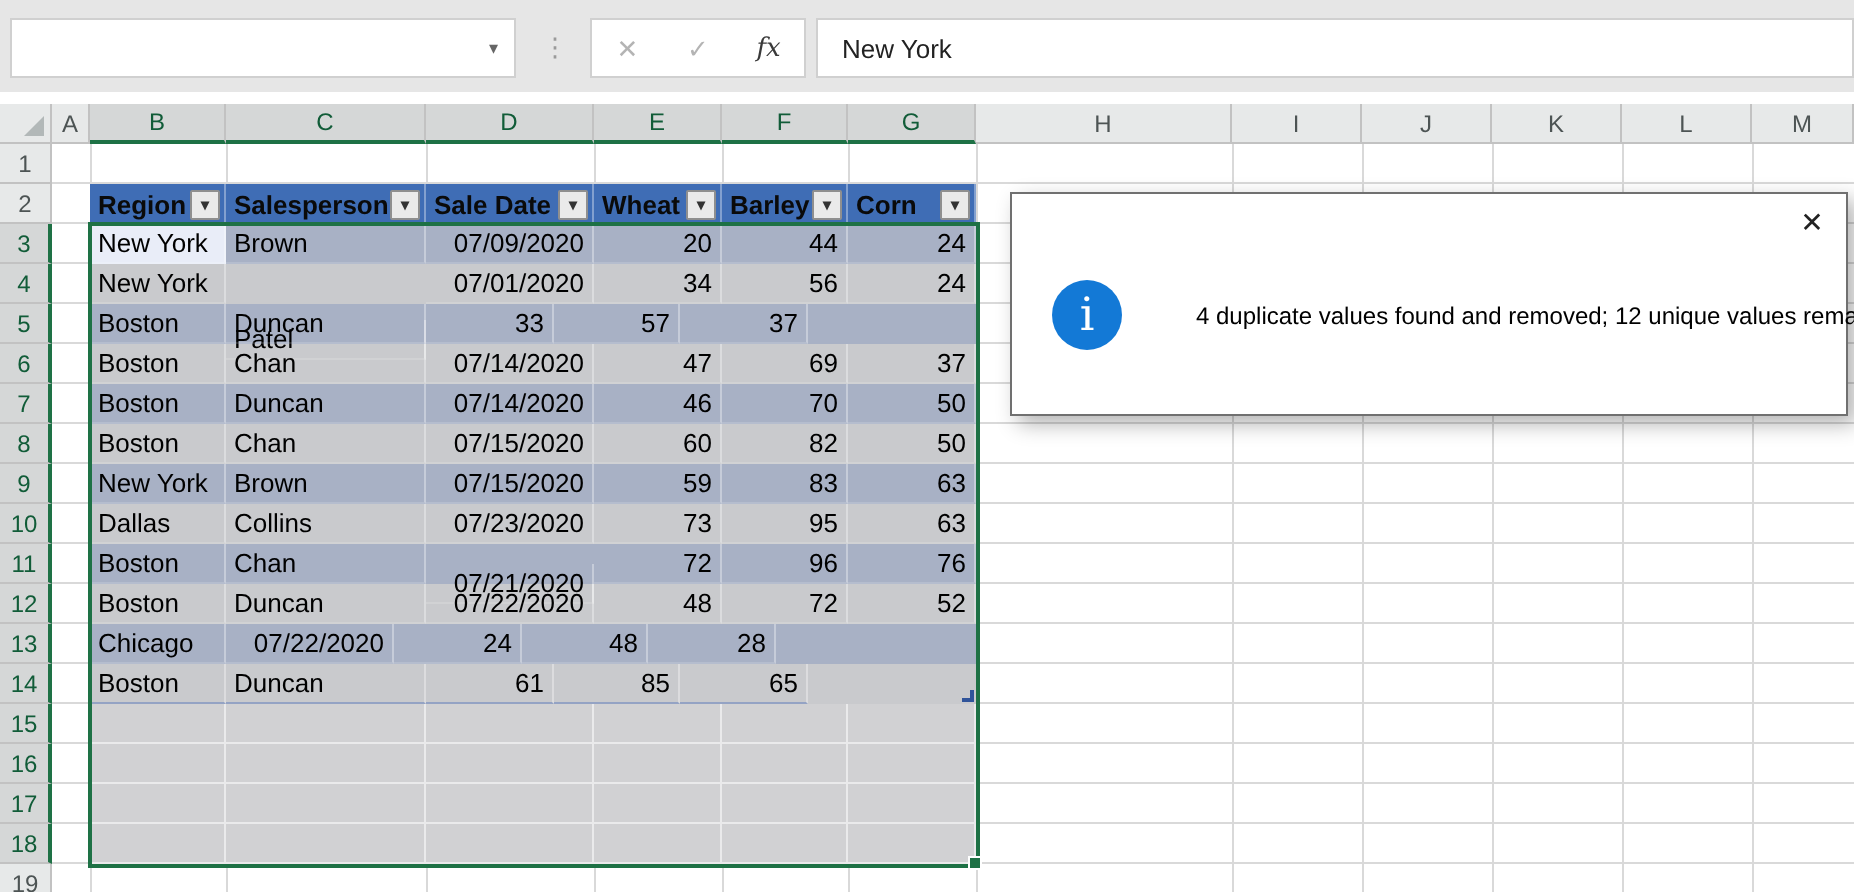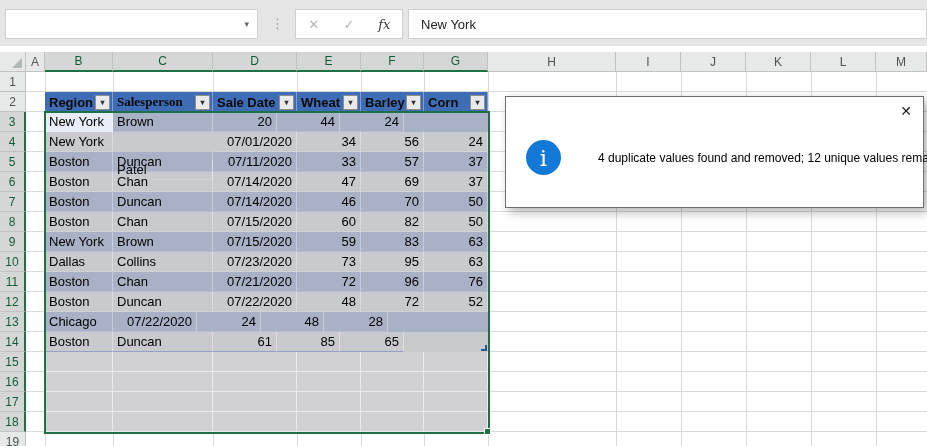--- a/index.html
+++ b/index.html
@@ -164,21 +164,21 @@
       <div class="rowhead">19</div>
     </div>
 
   <div class="tblhead" id="tblhead">
       <div class="thcell" style="width: 68px;">
         <span>Region</span>
         <div class="filterbtn">
           <span>▾</span>
         </div>
       </div>
-      <div class="thcell" style="width: 100px; font-family: Liberation Serif, serif;">
+      <div class="thcell" style="width: 100px;">
         <span>Salesperson</span>
         <div class="filterbtn">
           <span>▾</span>
         </div>
       </div>
       <div class="thcell" style="width: 84px;">
         <span>Sale Date</span>
         <div class="filterbtn">
           <span>▾</span>
         </div>
@@ -199,36 +199,36 @@
         <span>Corn</span>
         <div class="filterbtn">
           <span>▾</span>
         </div>
       </div>
     </div>
   <div class="tbldata" id="tbldata">
       <div class="trow band0">
         <div class="tcell active" style="width: 68px;">New York</div>
         <div class="tcell" style="width: 100px;">Brown</div>
+        <div class="tcell r" style="width: 84px;">07/09/2020</div>
         <div class="tcell r" style="width: 64px;">20</div>
         <div class="tcell r" style="width: 63px;">44</div>
         <div class="tcell r" style="width: 64px;">24</div>
       </div>
       <div class="trow band1">
         <div class="tcell" style="width: 68px;">New York</div>
         <div class="tcell" style="width: 100px; margin-top: 28px;">Patel</div>
         <div class="tcell r" style="width: 84px;">07/01/2020</div>
         <div class="tcell r" style="width: 64px; text-align: right;">34</div>
         <div class="tcell r" style="width: 63px;">56</div>
         <div class="tcell r" style="width: 64px;">24</div>
       </div>
       <div class="trow band0">
         <div class="tcell" style="width: 68px;">Boston</div>
         <div class="tcell" style="width: 100px;">Duncan</div>
-        <div class="tcell r" style="width: 84px;">07/11/2020</div>
         <div class="tcell r" style="width: 64px;">33</div>
         <div class="tcell r" style="width: 63px;">57</div>
         <div class="tcell r" style="width: 64px;">37</div>
       </div>
       <div class="trow band1">
         <div class="tcell" style="width: 68px;">Boston</div>
         <div class="tcell" style="width: 100px;">Chan</div>
         <div class="tcell r" style="width: 84px;">07/14/2020</div>
         <div class="tcell r" style="width: 64px;">47</div>
         <div class="tcell r" style="width: 63px;">69</div>
@@ -262,21 +262,21 @@
         <div class="tcell" style="width: 68px;">Dallas</div>
         <div class="tcell" style="width: 100px;">Collins</div>
         <div class="tcell r" style="width: 84px;">07/23/2020</div>
         <div class="tcell r" style="width: 64px;">73</div>
         <div class="tcell r" style="width: 63px;">95</div>
         <div class="tcell r" style="width: 64px;">63</div>
       </div>
       <div class="trow band0">
         <div class="tcell" style="width: 68px;">Boston</div>
         <div class="tcell" style="width: 100px;">Chan</div>
-        <div class="tcell r" style="width: 84px;">07/21/2020</div>
+        <div class="tcell r" style="width: 84px; margin-top: 10px;">07/21/2020</div>
         <div class="tcell r" style="width: 64px;">72</div>
         <div class="tcell r" style="width: 63px;">96</div>
         <div class="tcell r" style="width: 64px;">76</div>
       </div>
       <div class="trow band1">
         <div class="tcell" style="width: 68px;">Boston</div>
         <div class="tcell" style="width: 100px;">Duncan</div>
         <div class="tcell r" style="width: 84px;">07/22/2020</div>
         <div class="tcell r" style="width: 64px;">48</div>
         <div class="tcell r" style="width: 63px;">72</div>

